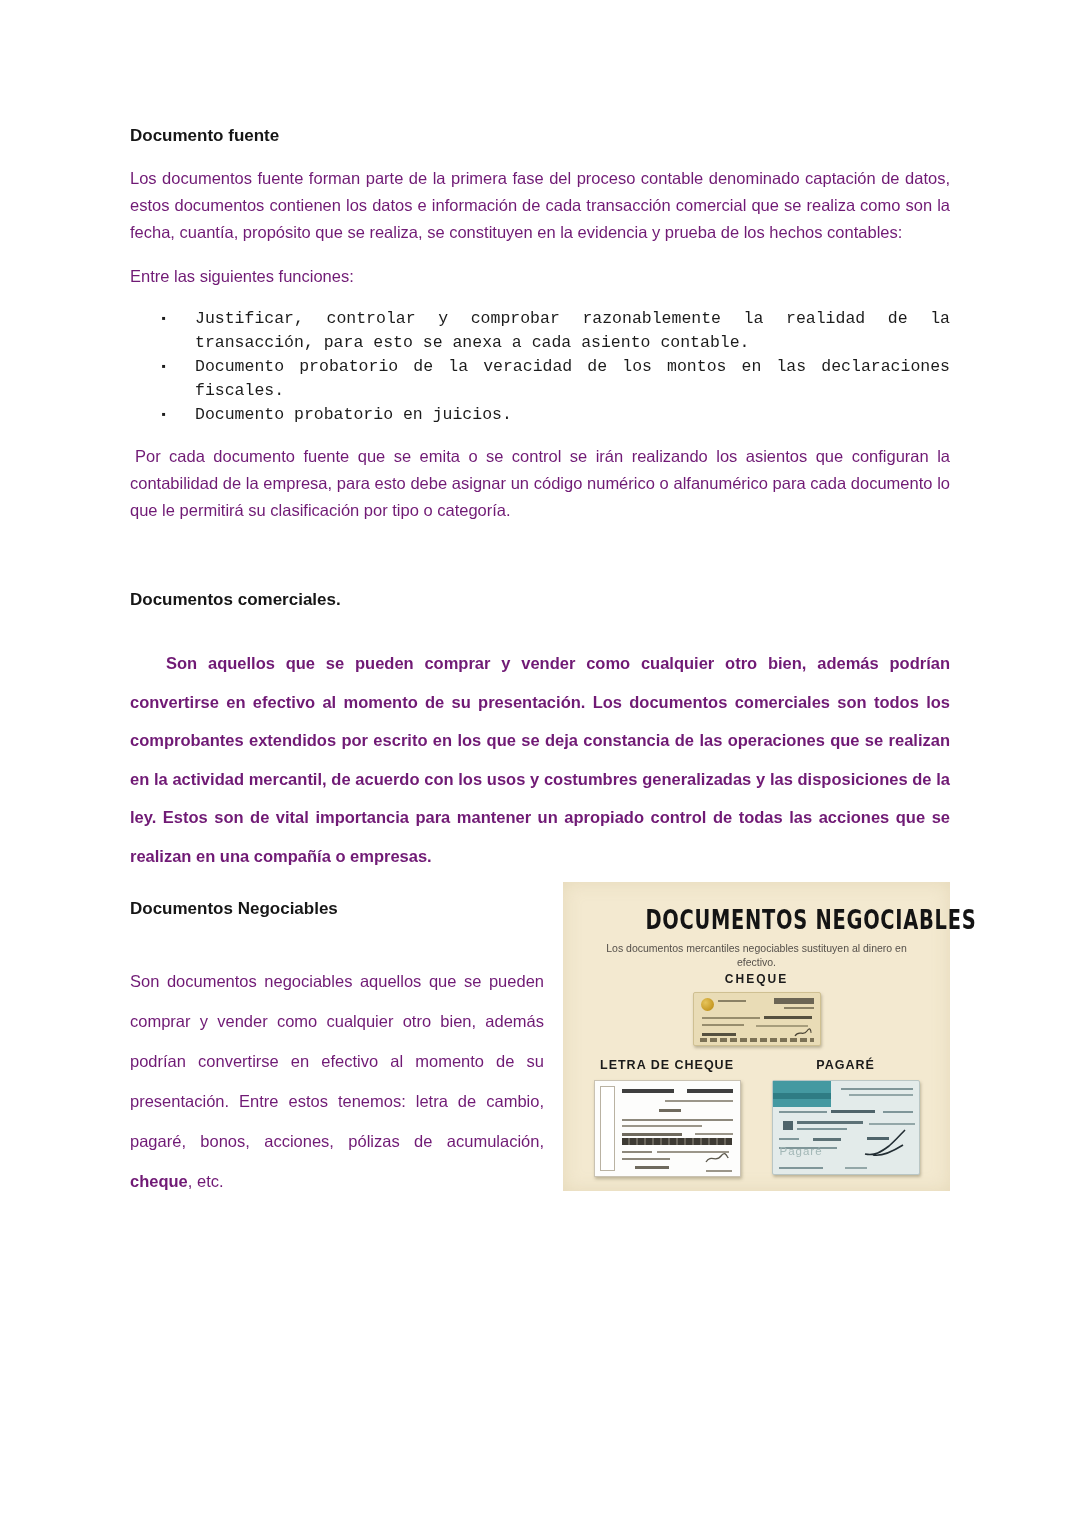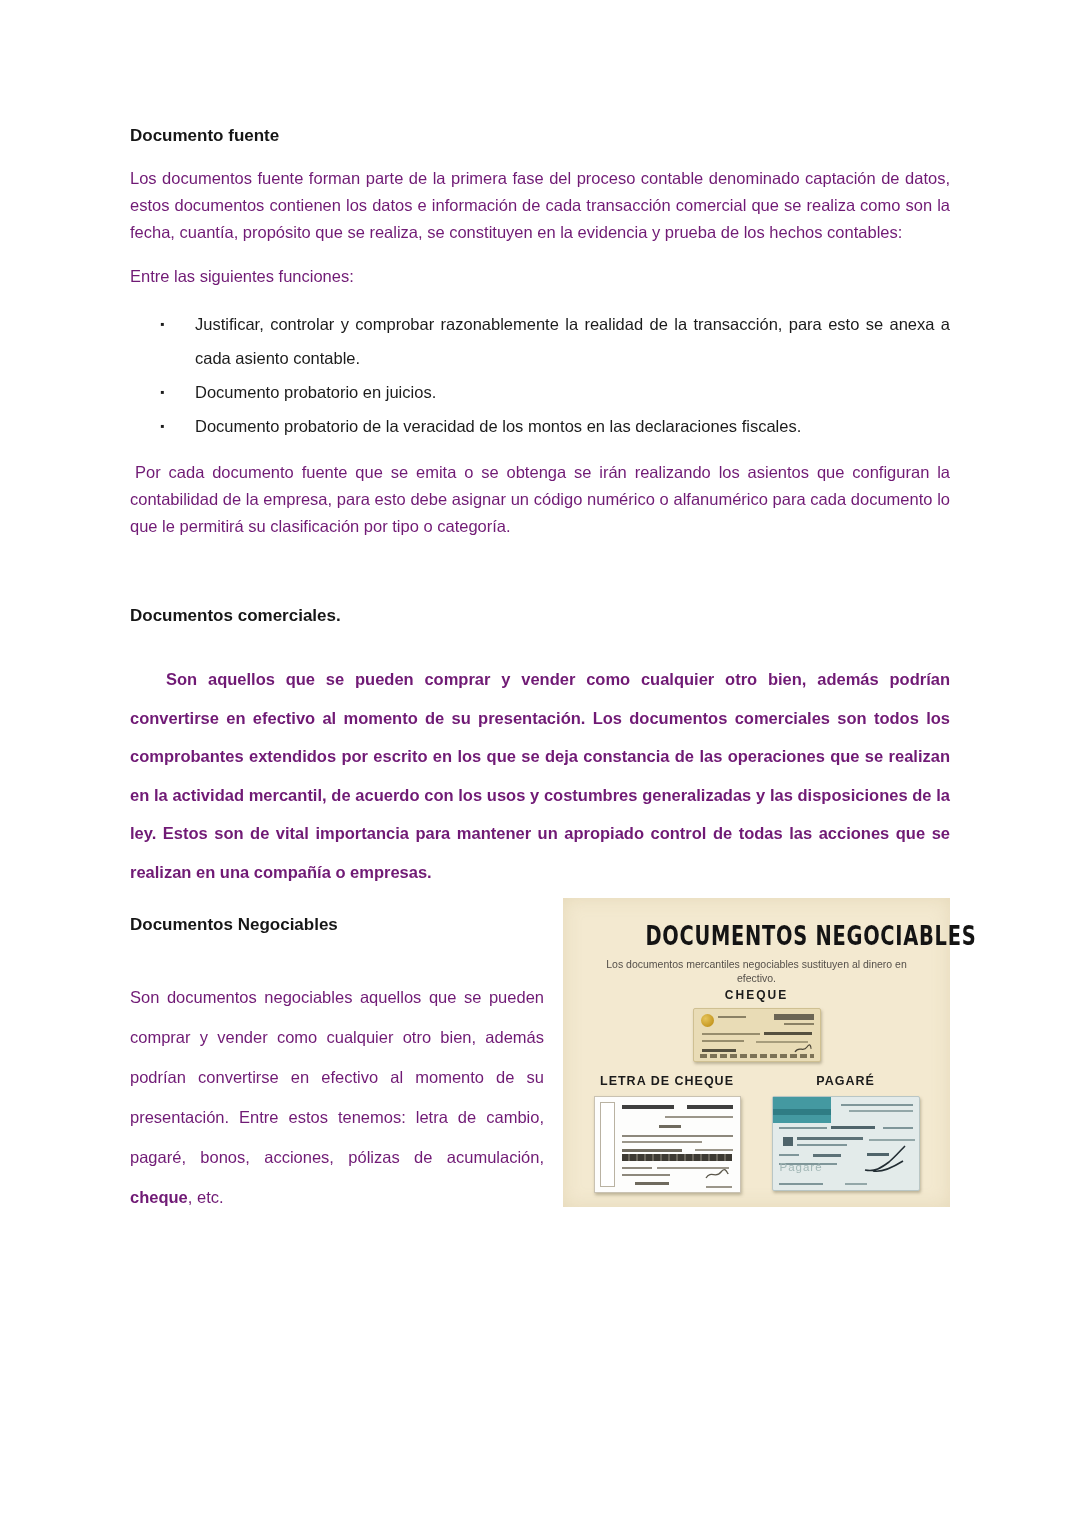--- a/index.html
+++ b/index.html
@@ -31,22 +31,23 @@
     text-align: justify;
     color: #701a75;
   }
   .para1 { margin-top: 19px; }
   .funciones { margin-top: 17px; }
   .bullet-list { margin-top: 17px; }
   .bullet-item {
     position: relative;
     padding-left: 65px;
     font-size: 16.5px;
-    line-height: 34px;
+    line-height: 24px;
     text-align: justify;
+    font-family: Liberation Mono, monospace;
   }
   .bullet-item::before {
     content: "\25AA";
     position: absolute;
     left: 30px;
     top: 0;
     font-size: 12px;
   }
   .para2 { margin-top: 16px; text-indent: 5px; }
   .h2 { margin-top: 66px; }
@@ -178,25 +179,25 @@
   <div class="content">
 
     <div class="h-bold">Documento fuente</div>
 
     <p class="body-text para1">Los documentos fuente forman parte de la primera fase del proceso contable denominado captación de datos, estos documentos contienen los datos e información de cada transacción comercial que se realiza como son la fecha, cuantía, propósito que se realiza, se constituyen en la evidencia y prueba de los hechos contables:</p>
 
     <p class="body-text funciones">Entre las siguientes funciones:</p>
 
     <div class="bullet-list">
       <div class="bullet-item">Justificar, controlar y comprobar razonablemente la realidad de la transacción, para esto se anexa a cada asiento contable.</div>
+      <div class="bullet-item">Documento probatorio de la veracidad de los montos en las declaraciones fiscales.</div>
       <div class="bullet-item">Documento probatorio en juicios.</div>
-      <div class="bullet-item">Documento probatorio de la veracidad de los montos en las declaraciones fiscales.</div>
     </div>
 
-    <p class="body-text para2">Por cada documento fuente que se emita o se obtenga se irán realizando los asientos que configuran la contabilidad de la empresa, para esto debe asignar un código numérico o alfanumérico para cada documento lo que le permitirá su clasificación por tipo o categoría.</p>
+    <p class="body-text para2">Por cada documento fuente que se emita o se control se irán realizando los asientos que configuran la contabilidad de la empresa, para esto debe asignar un código numérico o alfanumérico para cada documento lo que le permitirá su clasificación por tipo o categoría.</p>
 
     <div class="h-bold h2">Documentos comerciales.</div>
 
     <p class="body-text para3">Son aquellos que se pueden comprar y vender como cualquier otro bien, además podrían convertirse en efectivo al momento de su presentación. Los documentos comerciales son todos los comprobantes extendidos por escrito en los que se deja constancia de las operaciones que se realizan en la actividad mercantil, de acuerdo con los usos y costumbres generalizadas y las disposiciones de la ley. Estos son de vital importancia para mantener un apropiado control de todas las acciones que se realizan en una compañía o empresas.</p>
 
     <div class="section3">
       <div class="col-left">
         <div class="h-bold">Documentos Negociables</div>
         <p class="body-text para4"><span>Son documentos negociables aquellos que se pueden comprar y vender como cualquier otro bien, además podrían convertirse en efectivo al momento de su presentación. Entre estos tenemos: letra de cambio, pagaré, bonos, acciones, pólizas de acumulación, </span><span class="bold-word">cheque</span><span>, etc.</span></p>
       </div>

